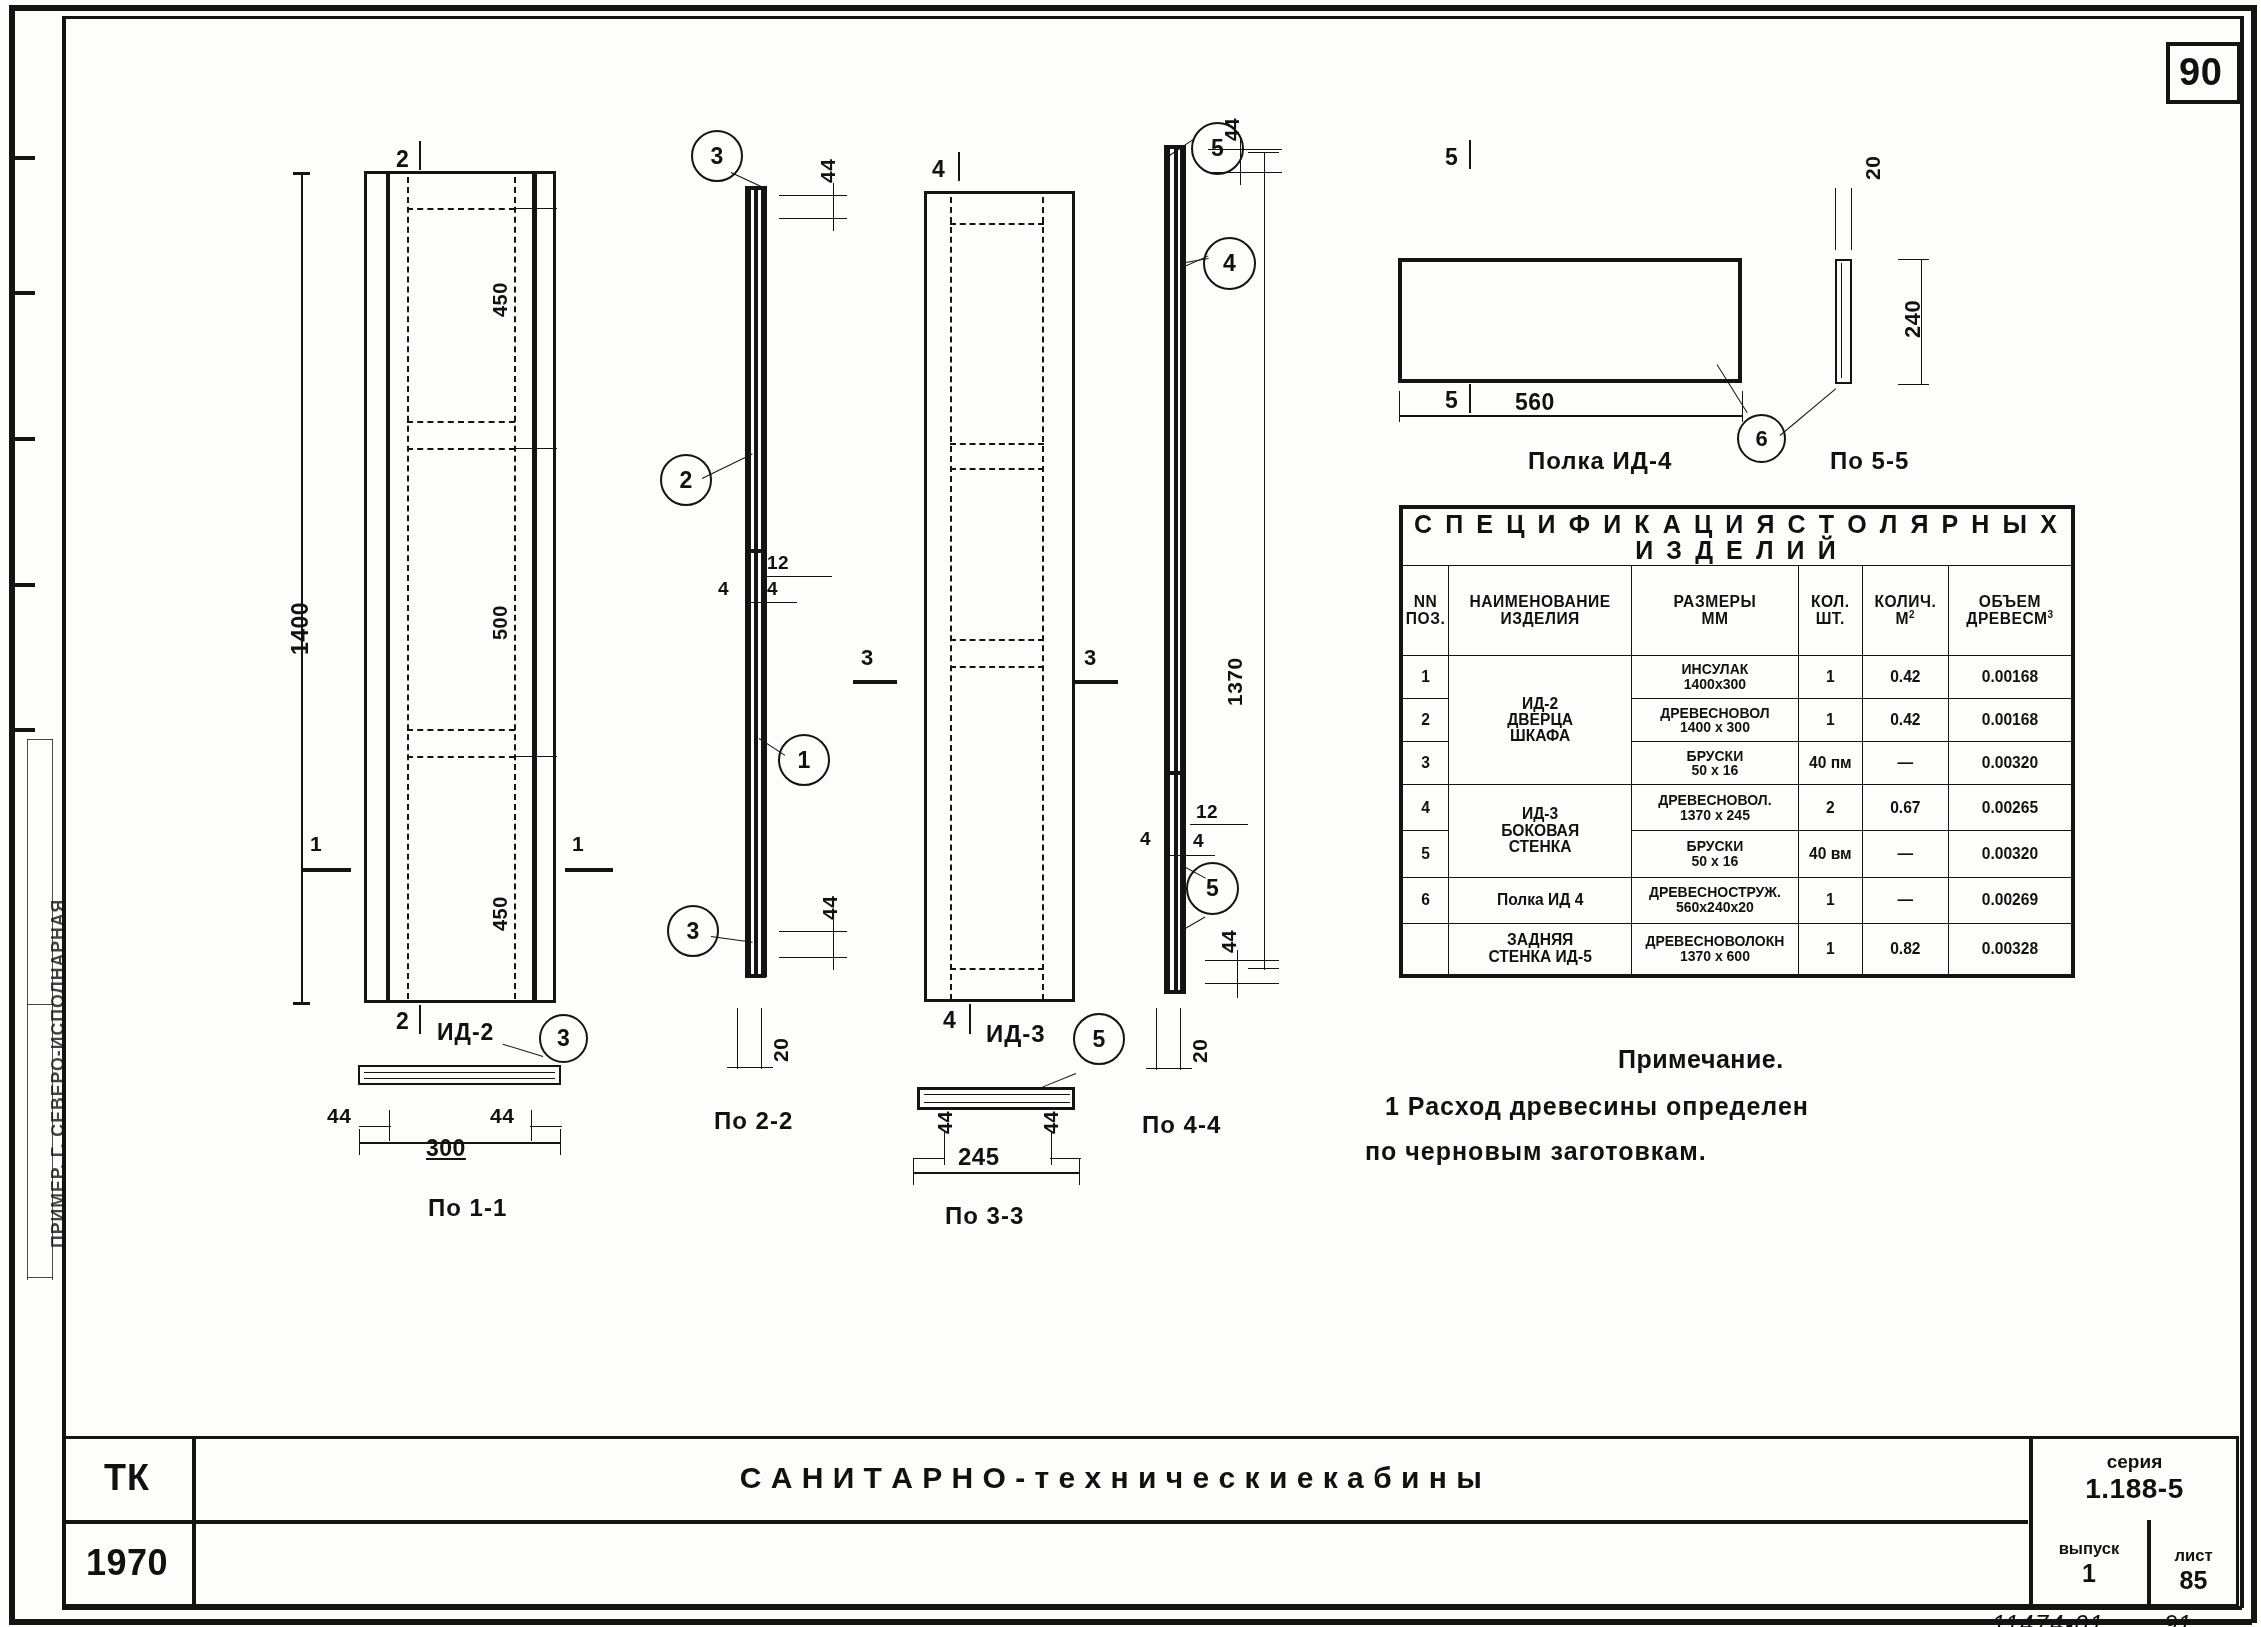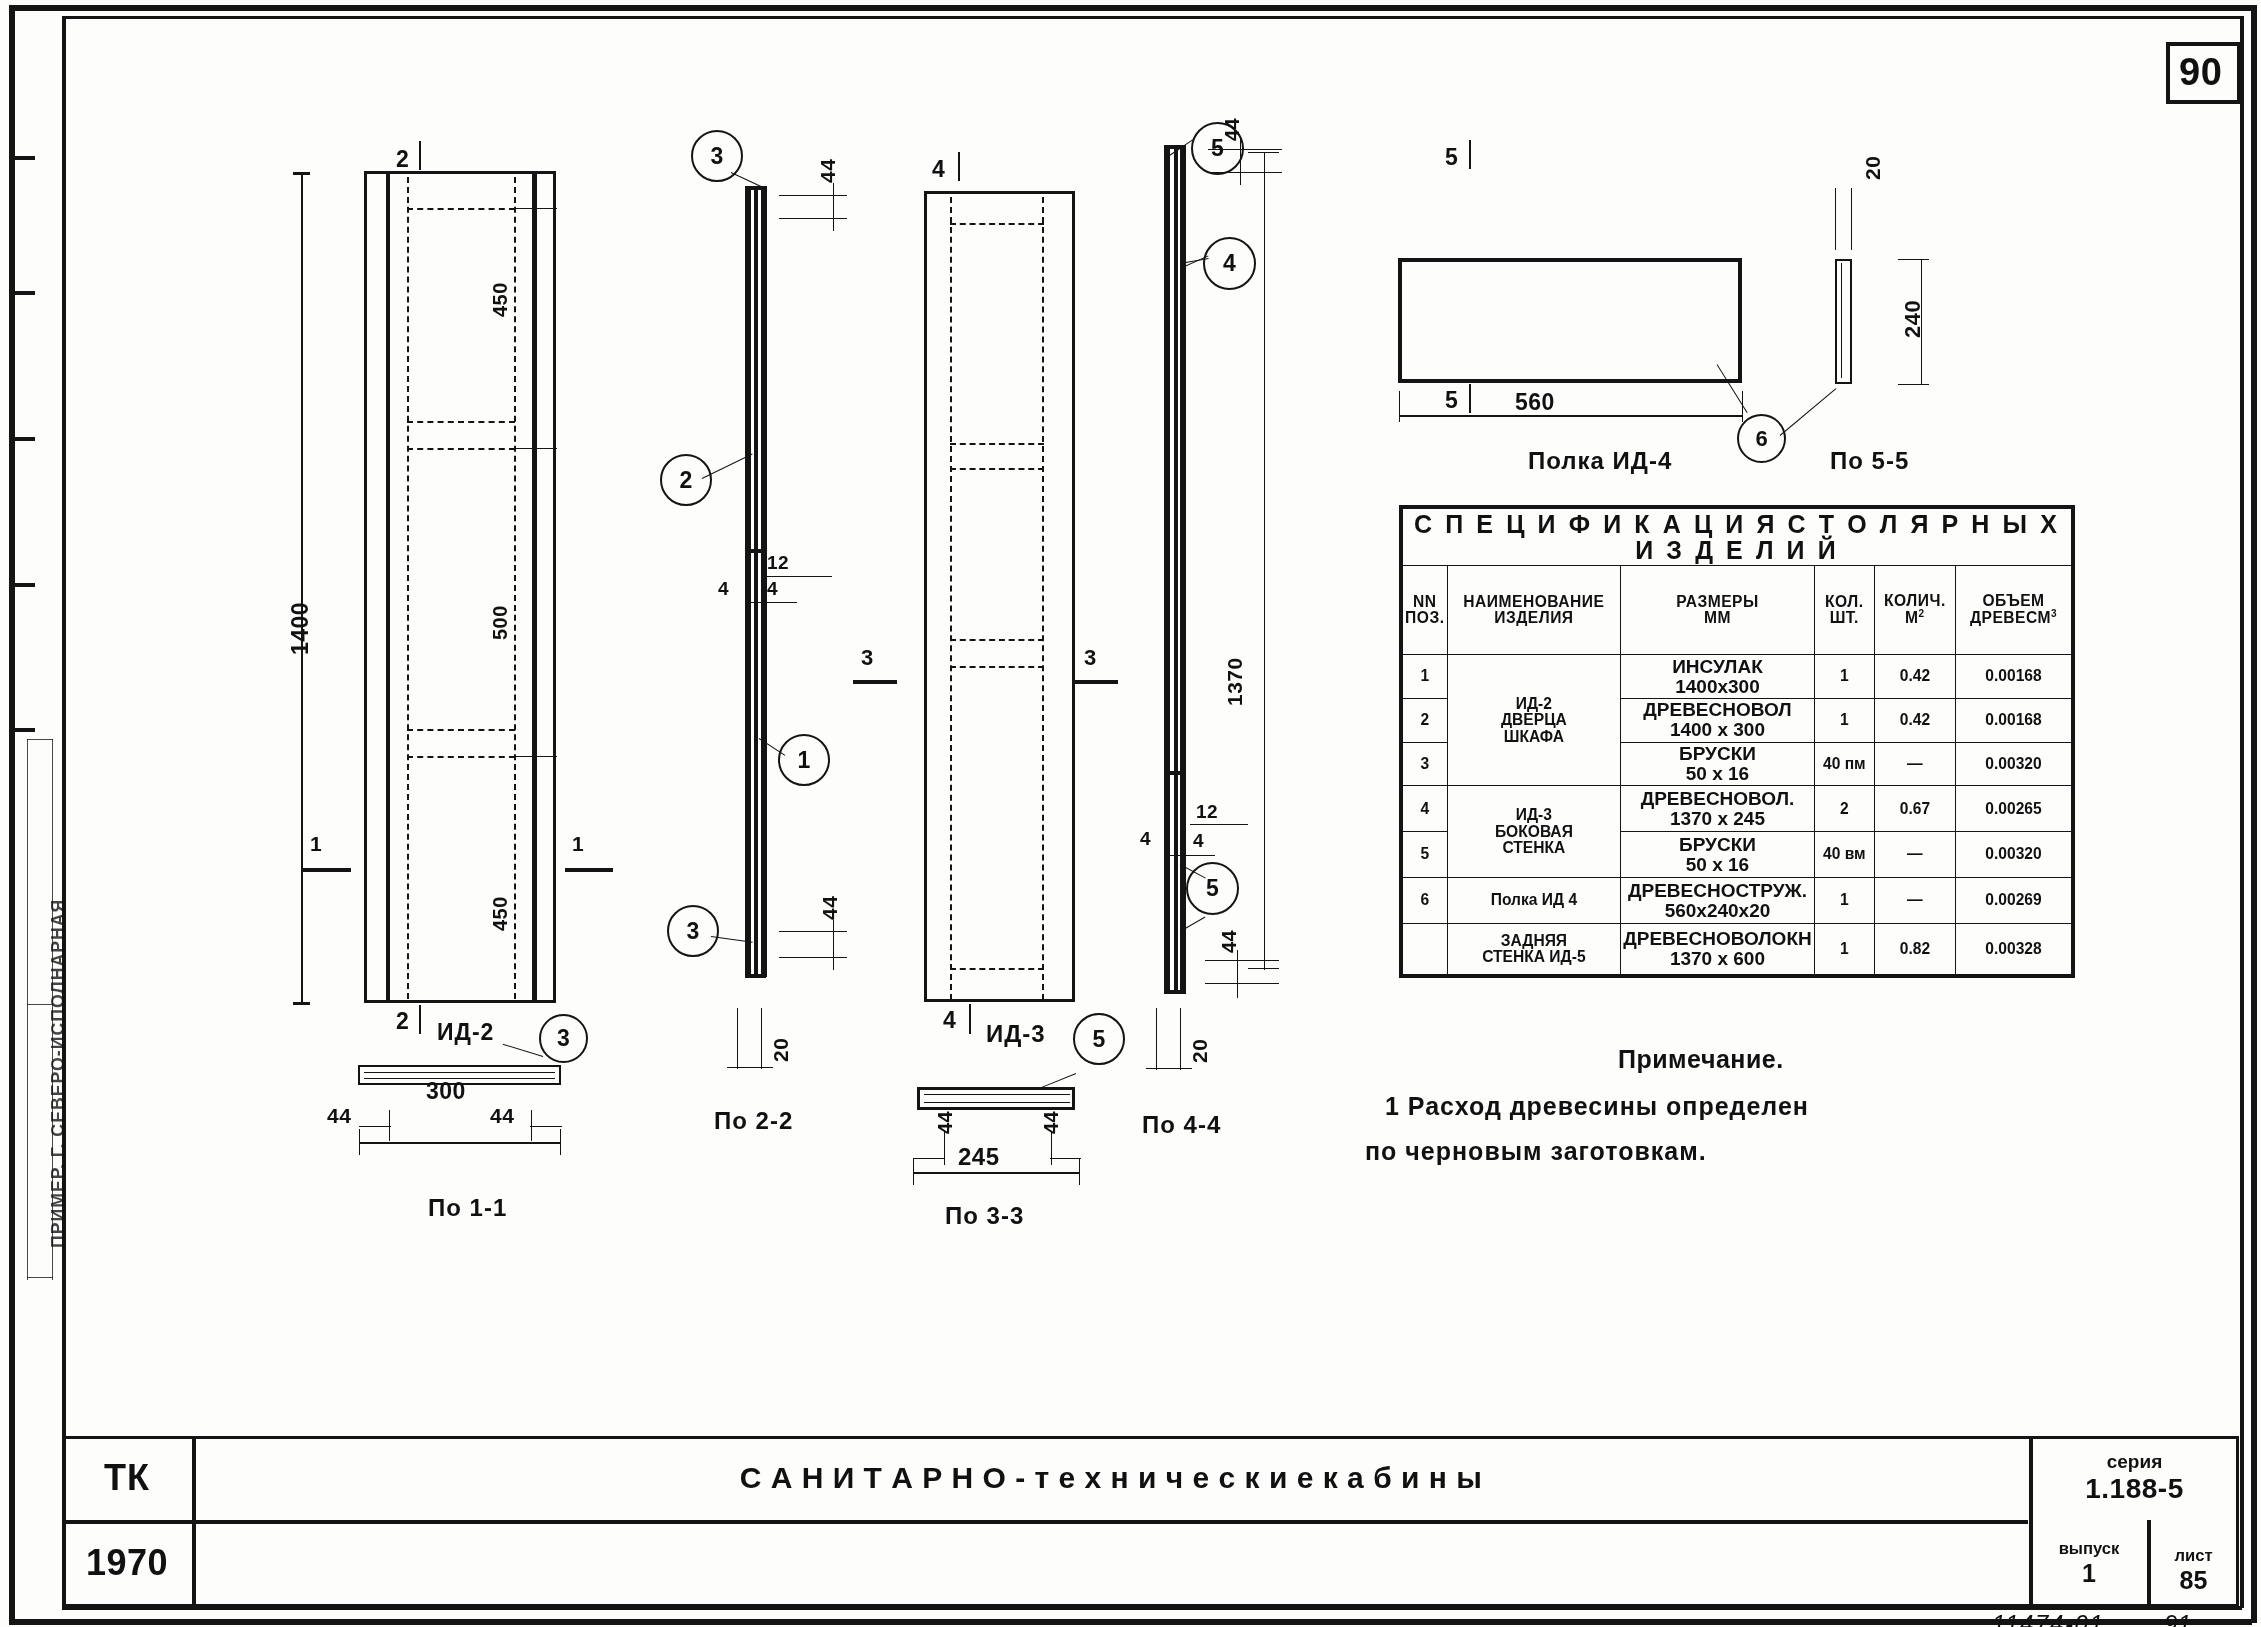--- a/index.html
+++ b/index.html
@@ -32,21 +32,21 @@
   
   #spectable{position:absolute;border:3.1px solid #141414;box-sizing:border-box;background:transparent;}
   #spectable table{border-collapse:collapse;width:100%;height:100%;}
   #spectable td,#spectable th{
      border:1.6px solid #141414;color:#111;font-weight:700;
      text-align:center;vertical-align:middle;padding:1px 2.1px;line-height:1.05;
   }
   .cap{font-size:25px;letter-spacing:3.1px;}
   .hdr{font-size:15.6px;letter-spacing:0.5px;}
   .cel{font-size:15.6px;letter-spacing:0px;}
-  .cel.small{font-size:19px;}
+  .cel.small{font-size:14px;}
   .supnum{font-size:10px;vertical-align:super;}
   
   #titleblock{position:absolute;border:3.6px solid #141414;box-sizing:border-box;}
   .tbcell{position:absolute;box-sizing:border-box;display:flex;align-items:center;justify-content:center;
           color:#111;font-weight:700;}
   
   .margtick{position:absolute;background:#141414;}
   .faint{opacity:.78;}
 </style>
 </head>
@@ -131,21 +131,21 @@
 
   <div class="hline" style="left:359px;top:1142px;width:202px;"></div>
   <div class="vline hair" style="left:359px;top:1129px;height:26px;"></div>
   <div class="vline hair" style="left:560px;top:1129px;height:26px;"></div>
   <div class="vline hair" style="left:389px;top:1110px;height:31px;"></div>
   <div class="vline hair" style="left:531px;top:1110px;height:31px;"></div>
   <div class="hline hair" style="left:359px;top:1126px;width:32px;"></div>
   <div class="hline hair" style="left:530px;top:1126px;width:32px;"></div>
   <div class="t" style="left:327px;top:1104px;font-size:21px;">44</div>
   <div class="t" style="left:490px;top:1104px;font-size:21px;">44</div>
-  <div class="t" style="left:426px;top:1078px;font-size:23px;">300</div>
+  <div class="t" style="left:426px;top:1135px;font-size:23px;text-decoration:underline;">300</div>
   <div class="t" style="left:428px;top:1194px;font-size:24px;letter-spacing:1px;">По 1-1</div>
 
   <div class="bub" style="left:691px;top:130px;width:48px;height:48px;font-size:23px;">
      <span>3</span>
   </div>
   <div class="hline hair" style="left:731px;top:172px;width:37px;transform:rotate(25deg);transform-origin:left center;"></div>
 
   <div class="vline xthick" style="left:745px;top:186px;height:791px;"></div>
   <div class="vline thick" style="left:754px;top:186px;height:791px;"></div>
   <div class="vline xthick" style="left:761px;top:186px;height:791px;"></div>

